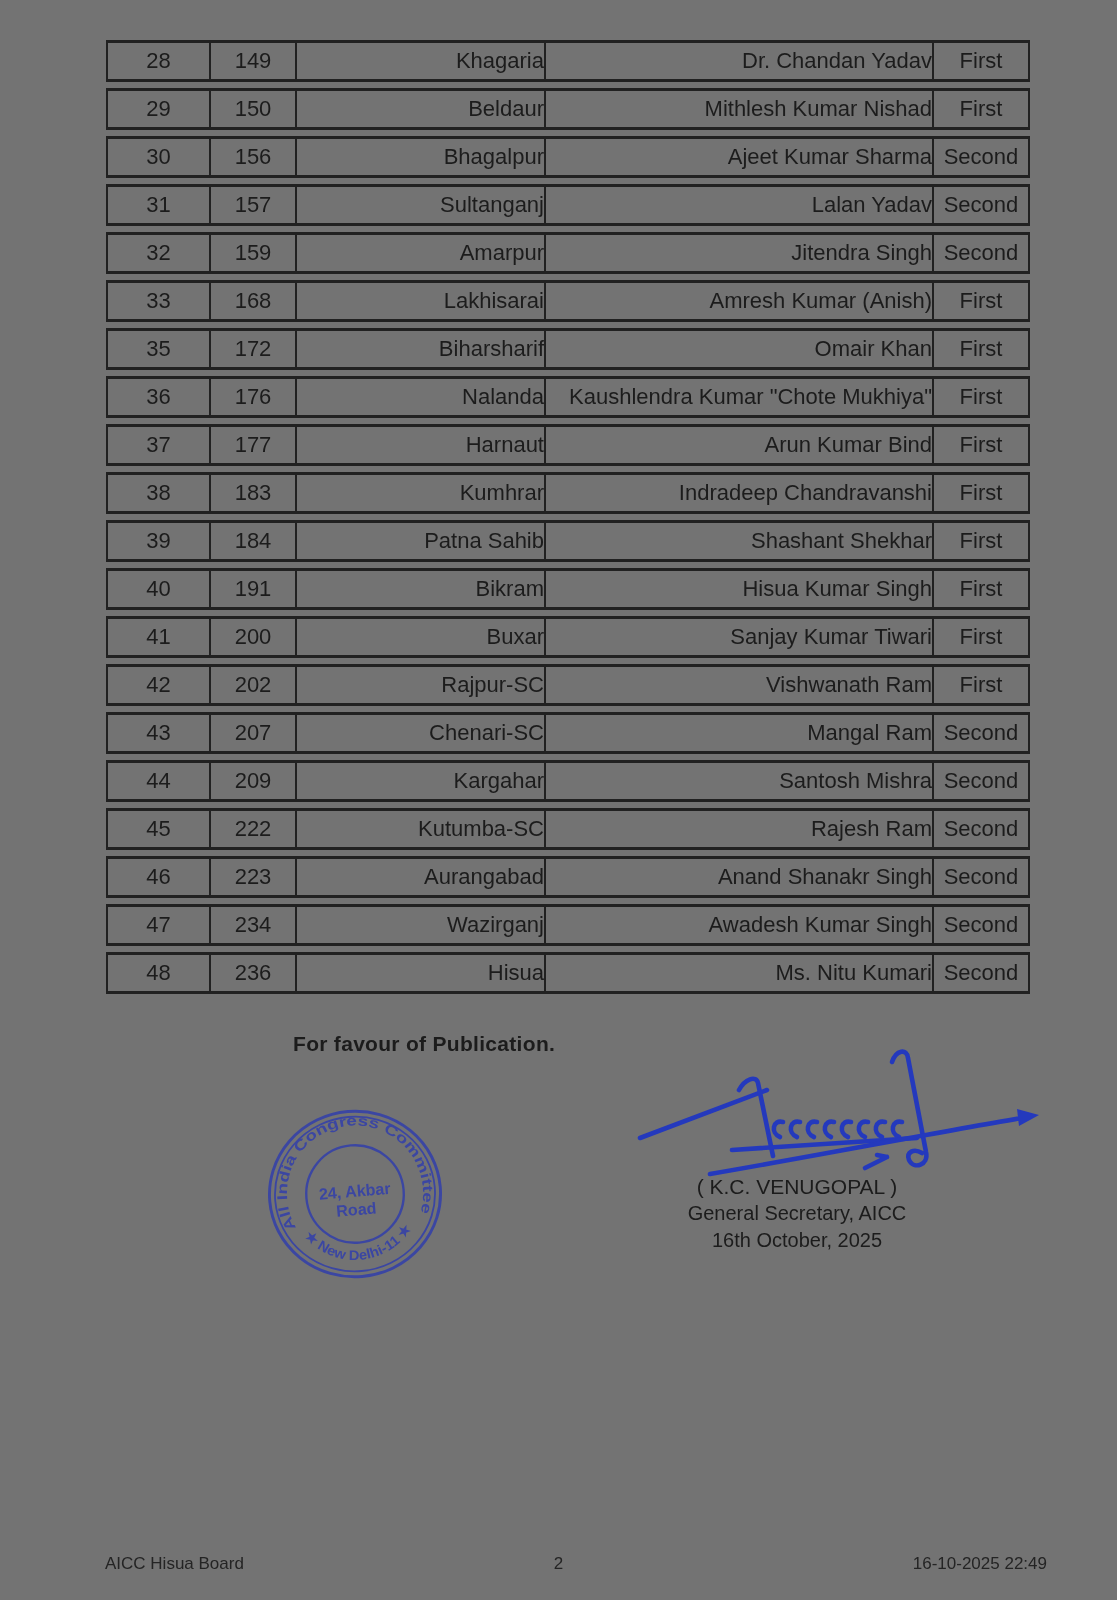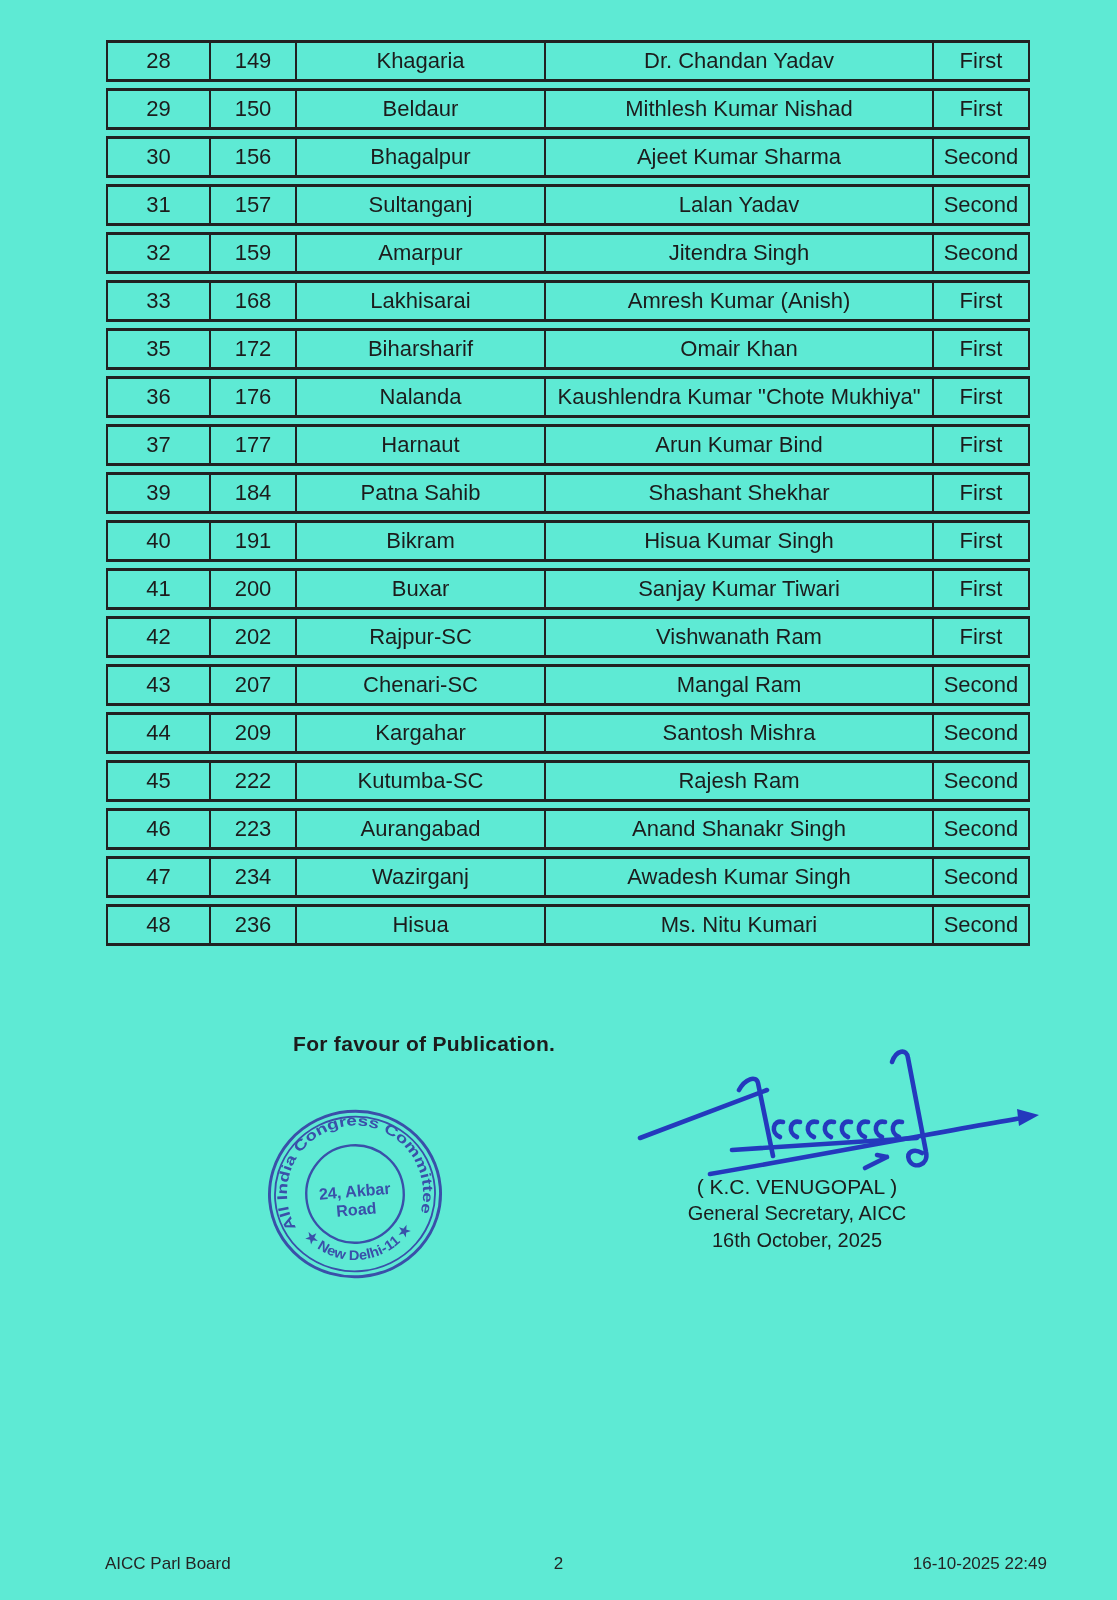--- a/index.html
+++ b/index.html
@@ -1,21 +1,21 @@
 <!DOCTYPE html>
 <html style="--ink: #1c1c1c; --table-border: #212121; --stamp-blue: #3743a6; --sig-blue: #2439bd;"><head>
 <meta charset="utf-8">
 <style>
   html,body { margin:0; padding:0; }
   body { background:#e8e8e8; }
   .page {
     position:relative;
     width:1117px; height:1600px;
     margin:0 auto;
-    background:#5eead4;
+    background:#737373;
     font-family:"Liberation Sans", sans-serif;
     color:var(--ink, #1c1c1c);
     overflow:hidden;
   }
 
   
   table.cand {
     position:absolute; left:106px; top:34px;
     width:924px;
     border-collapse:separate;
@@ -28,21 +28,21 @@
     vertical-align:middle;
     border-top:3px solid var(--table-border,#222);
     border-bottom:3px solid var(--table-border,#222);
     border-right:2px solid var(--table-border,#222);
     padding:0;
     overflow:hidden;
     white-space:nowrap;
   }
   table.cand td:first-child { border-left:2px solid var(--table-border,#222); }
   table.cand td.c0, table.cand td.c1, table.cand td.c4 { text-align:center; }
-  table.cand td.c2, table.cand td.c3 { text-align:center; }
+  table.cand td.c2, table.cand td.c3 { text-align:right; }
 
   
   .pub-note {
     position:absolute; left:293px; top:1032px;
     font-size:21px; font-weight:bold; letter-spacing:0.3px;
   }
 
   
   .stamp {
     position:absolute; left:259px; top:1102px;
@@ -149,20 +149,27 @@
           <td class="c1">176</td>
           <td class="c2">Nalanda</td>
           <td class="c3">Kaushlendra Kumar "Chote Mukhiya"</td>
           <td class="c4">First</td>
         </tr>
         <tr>
           <td class="c0">37</td>
           <td class="c1">177</td>
           <td class="c2">Harnaut</td>
           <td class="c3">Arun Kumar Bind</td>
+          <td class="c4">First</td>
+        </tr>
+        <tr>
+          <td class="c0">38</td>
+          <td class="c1">183</td>
+          <td class="c2">Kumhrar</td>
+          <td class="c3">Indradeep Chandravanshi</td>
           <td class="c4">First</td>
         </tr>
         <tr>
           <td class="c0">39</td>
           <td class="c1">184</td>
           <td class="c2">Patna Sahib</td>
           <td class="c3">Shashant Shekhar</td>
           <td class="c4">First</td>
         </tr>
         <tr>
@@ -263,18 +270,18 @@
     <path d="M250,122 L272,111 M272,111 L262,109" stroke-width="3.4"></path>
   </svg>
 
   <div class="signer">
     <div class="name">( K.C. VENUGOPAL )</div>
     <div class="title">General Secretary, AICC</div>
     <div class="date">16th October, 2025</div>
   </div>
 
   <div class="footer">
-    <span class="f-left">AICC Parl Board</span>
+    <span class="f-left">AICC Hisua Board</span>
     <span class="f-page">2</span>
     <span class="f-right">16-10-2025 22:49</span>
   </div>
 
 </div>
 
 </body></html>

